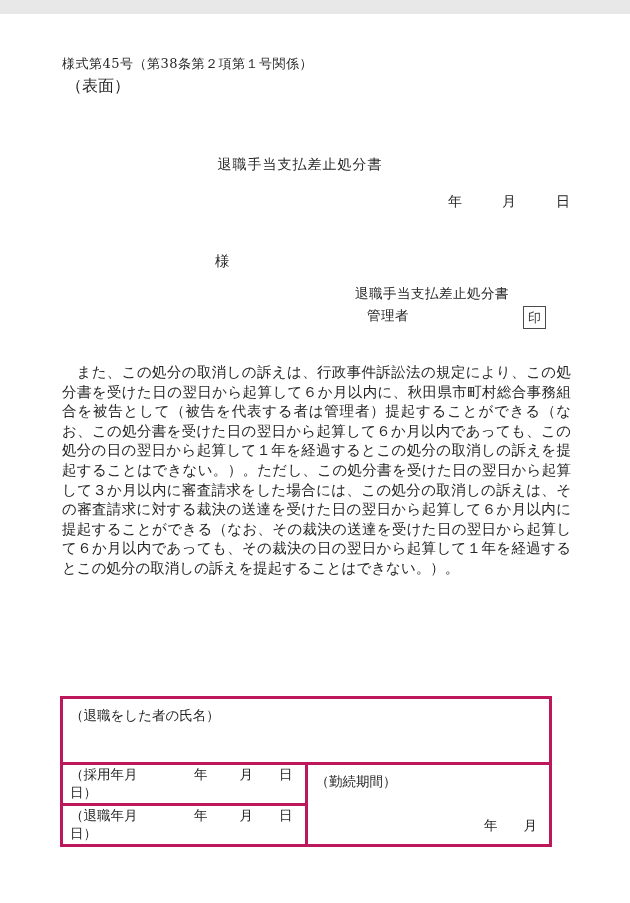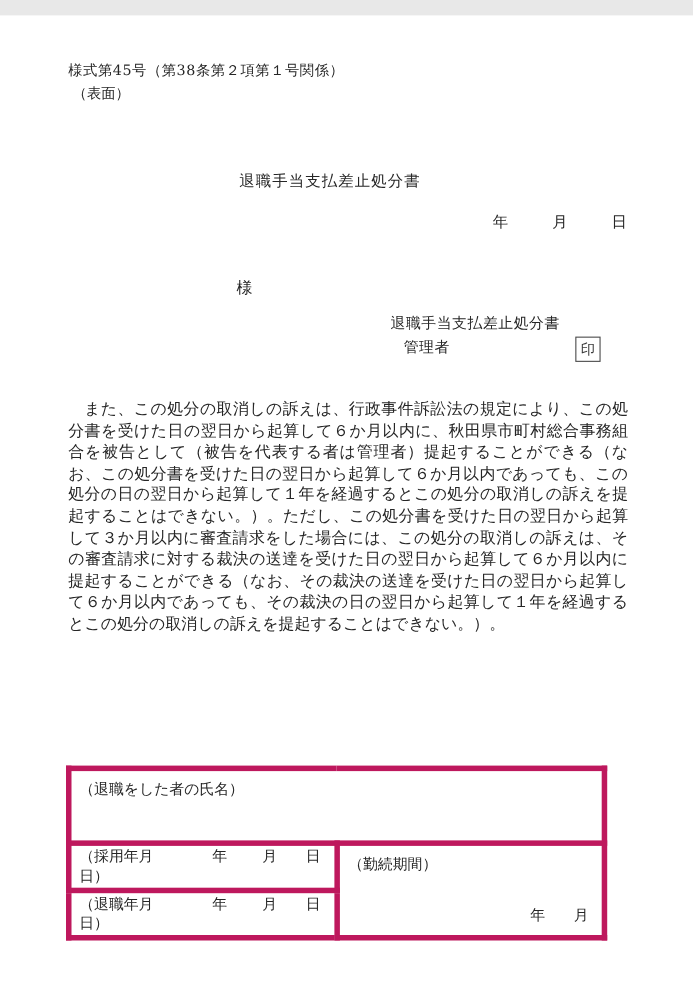--- a/index.html
+++ b/index.html
@@ -9,21 +9,21 @@
     margin:14px auto;
     background:#ffffff;
     color:#262626;
     font-family:"DejaVu Serif","Liberation Serif",serif;
     font-size:14.5px;
     overflow:hidden;
   }
   .abs { position:absolute; }
 
   .form-number { left:62px; top:41px;  font-size:13px; letter-spacing:0.5px; }
-  .side-label  { left:66px; top:62px;  font-size:13px; }
+  .side-label  { left:66px; top:62px;  font-size:16px; }
 
   .doc-title { left:0; top:142px; width:600px; text-align:center; font-size:14px; letter-spacing:1px; }
 
   .date-line { top:179px; right:60px; display:flex; gap:40px; font-size:14px; }
 
   .recipient { left:215px; top:238px; font-size:14.5px; }
 
   .issuer-org   { left:355px; top:271px; font-size:13.5px; letter-spacing:0.5px; }
   .issuer-title { left:367px; top:293px; font-size:13.5px; letter-spacing:0.5px; }
   .seal-box {
@@ -43,21 +43,21 @@
   }
 
   .form-table {
     left:60px; top:682px;
     width:492px;
     border-collapse:collapse;
     font-size:13.5px;
     color:#262626;
     table-layout:fixed;
   }
-  .form-table td { border:5px solid #be185d; }
+  .form-table td { border:3px solid #be185d; }
   .cell-name {
     height:55px;
     vertical-align:top;
     padding:8px 8px 0 7px;
   }
   .cell-date {
     width:255px; height:38px;
     padding:0 12px 0 7px;
     vertical-align:middle;
   }

